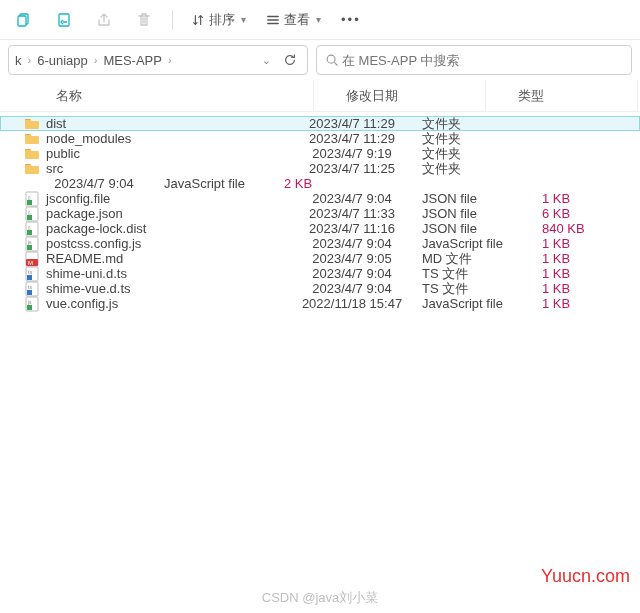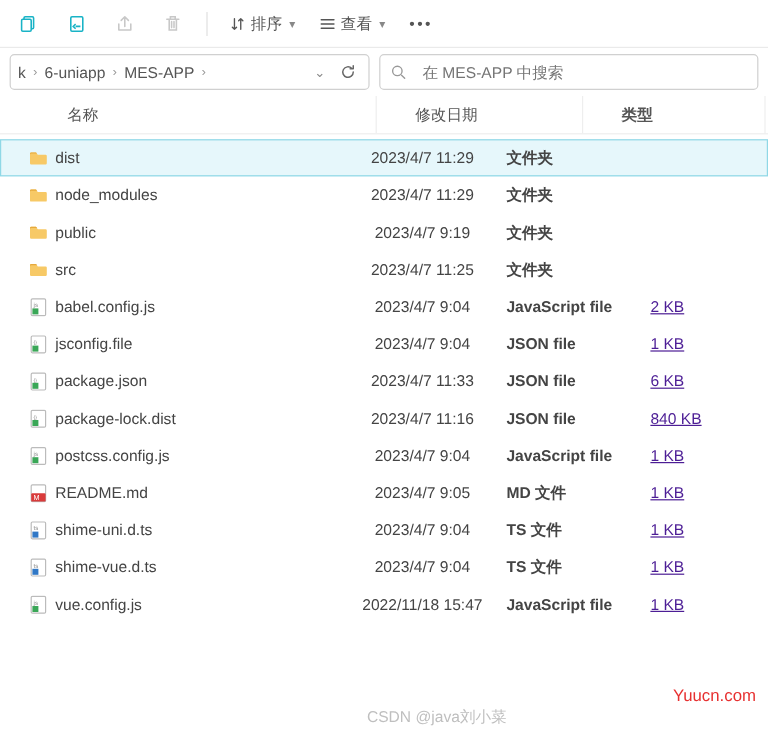--- a/index.html
+++ b/index.html
@@ -62,78 +62,77 @@
   .refresh-btn { color:#666; cursor:pointer; padding:0 4px;}
   .search-box {
     flex: 1;
     height: 30px;
     border: 1px solid #d0d0d0;
     border-radius: 4px;
     display: flex;
     align-items: center;
     padding: 0 8px;
     color: #999;
-    gap: 13px;
+    gap: 3px;
   }
   .search-box input {
     border: none;
     outline: none;
     flex: 1;
     font-size: 13px;
     color: #333;
     background: transparent;
   }
   .list-header {
     display: flex;
     align-items: center;
     height: 32px;
     border-bottom: 1px solid #eee;
     color: #555;
     font-size: 13px;
     padding-left: 24px;
   }
   .col-name { flex: 0 0 258px; }
   .col-date { flex: 0 0 140px; text-align: center; }
-  .col-type { flex: 0 0 120px; font-weight: bold; }
+  .col-type { flex: 0 0 120px; }
   .col-size { flex: 0 0 70px; padding-right: 10px;}
   .list-header .col { display:flex; align-items:center; height:100%; border-right:1px solid transparent;margin-left:32px;}
   .list-header .hcol { border-right:1px solid #eee; padding-right:6px;}
   .file-list { padding-top: 4px; }
   .row {
     display: flex;
     align-items: center;
-    height: 31px;
+    height: 15px;
     padding-left: 24px;
     font-size: 13px;
     color: #444;
   }
   .row.selected {
     background: #e6f7fb;
     outline: 1px solid #8fd8e6;
     outline-offset: -1px;
   }
   .row .col-name { display:flex; align-items:center; gap:6px; }
   .icon { width:16px; height:16px; display:inline-flex; align-items:center; justify-content:center; flex-shrink:0;}
-  .row .col-size { color:#4c1d95;text-decoration:underline; }
+  .row .col-size { color:#be185d; }
   .footer-right {
     position: absolute;
     right: 10px;
     bottom: 26px;
     color: #e73030;
-    font-size: 14px;
+    font-size: 18px;
     font-weight: 500;
   }
   .footer-center {
     position: absolute;
     left: 50%;
     transform: translateX(-50%);
     bottom: 6px;
     color: #bfbfbf;
     font-size: 13px;
-    margin-left: 44px;
   }
   svg { display:block; }
 </style>
 </head>
 <body>
 
 <div class="toolbar">
   <div class="tool-btn">
     <svg width="16" height="16" viewBox="0 0 16 16">
         <rect x="4" y="2" width="8" height="10" rx="1" fill="none" stroke="currentColor" stroke-width="1.3"></rect>
@@ -258,30 +257,20 @@
             <path d="M1 4a1 1 0 0 1 1-1h4l1 1H2a1 1 0 0 0-1 1V4z" fill="#e6a93d"></path>
           </svg>
 </span>
         <span>src</span>
       </div>
       <div class="col-date">2023/4/7 11:25</div>
       <div class="col-type">文件夹</div>
       <div class="col-size"></div>
     </div>
     <div class="row">
-      <div class="col-name">
-        <span class="icon">
-  <svg width="16" height="16" viewBox="0 0 16 16">
-            <rect x="2" y="1" width="12" height="14" rx="1" fill="#fff" stroke="#bbb"></rect>
-            <rect x="3" y="9" width="5" height="5" fill="#3aa757"></rect>
-            <text x="4" y="8" font-size="5" fill="#888">js</text>
-          </svg>
-</span>
-        <span>babel.config.js</span>
-      </div>
       <div class="col-date">2023/4/7 9:04</div>
       <div class="col-type">JavaScript file</div>
       <div class="col-size">2 KB</div>
     </div>
     <div class="row">
       <div class="col-name">
         <span class="icon">
   <svg width="16" height="16" viewBox="0 0 16 16">
             <rect x="2" y="1" width="12" height="14" rx="1" fill="#fff" stroke="#bbb"></rect>
             <rect x="3" y="9" width="5" height="5" fill="#3aa757"></rect>

